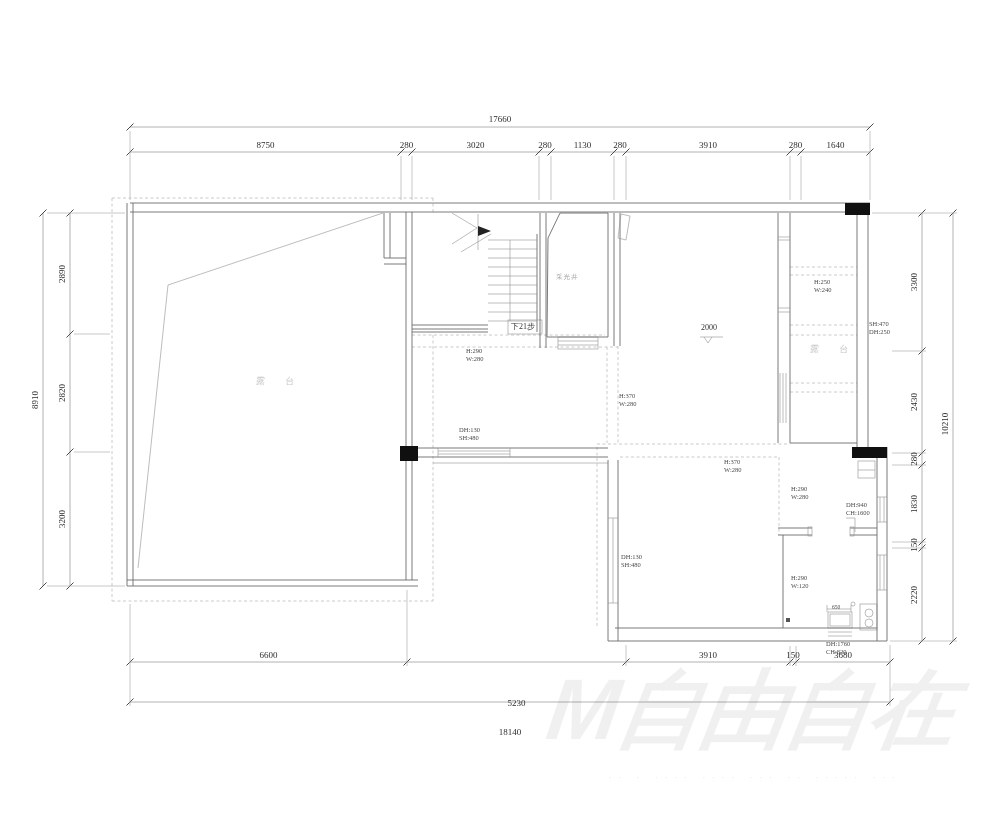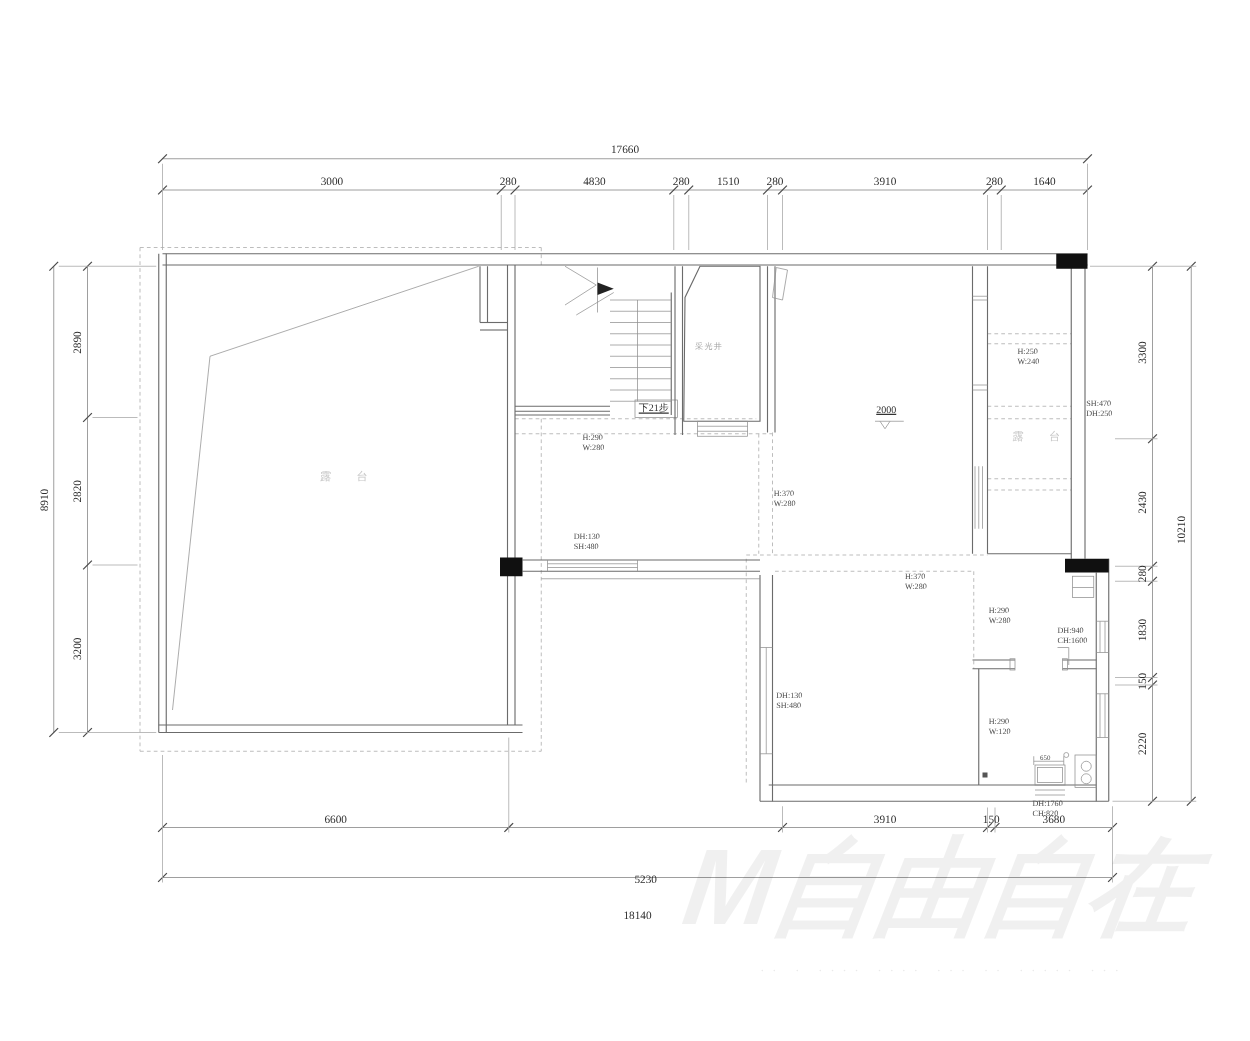--- a/index.html
+++ b/index.html
@@ -14,21 +14,21 @@
   .dl{stroke:#9e9e9e;stroke-width:.8;fill:none;}
   .tick{stroke:#4a4a4a;stroke-width:1;fill:none;}
   .col{fill:#101010;stroke:none;}
   
   #labels span{position:absolute;}
   .dim-label{font:9px "Liberation Serif",serif;color:#2e2e2e;white-space:nowrap;
              transform:translate(-50%,-50%);}
   .dim-label.rot{transform:translate(-50%,-50%) rotate(-90deg);}
   .ann{font:6.5px "Liberation Serif",serif;line-height:1.25;color:#4c4c4c;white-space:pre-line;}
   .ann-xs{font:5.5px "Liberation Serif",serif;color:#4c4c4c;white-space:nowrap;}
-  .dark{font:8px "Liberation Serif",serif;color:#333;white-space:nowrap;text-decoration:underline;}
+  .dark{font:8px "Liberation Serif",serif;color:#333;white-space:nowrap;}
   .room{font:9px "Liberation Serif",serif;color:#c6c6c6;letter-spacing:9px;white-space:nowrap;}
   .room-sm{font:6.5px "Liberation Serif",serif;color:#a5a5a5;letter-spacing:1px;white-space:nowrap;}
   
   #watermark{position:absolute;left:548px;top:652px;width:430px;height:160px;pointer-events:none;}
   #wm-main{display:block;font-family:"Liberation Sans",sans-serif;font-style:italic;font-weight:700;
            font-size:86px;color:rgba(0,0,0,0.06);transform:skewX(-8deg);letter-spacing:-2px;
            white-space:nowrap;}
   #wm-sub{display:block;margin-top:2px;margin-left:60px;font-size:11px;letter-spacing:6px;
           color:rgba(0,0,0,0.085);white-space:nowrap;}
 </style>
@@ -254,25 +254,25 @@
         <line x1="892" y1="351" x2="926" y2="351" class="ext"></line>
         <line x1="892" y1="453" x2="926" y2="453" class="ext"></line>
         <line x1="892" y1="465" x2="926" y2="465" class="ext"></line>
         <line x1="892" y1="542" x2="926" y2="542" class="ext"></line>
         <line x1="892" y1="548" x2="926" y2="548" class="ext"></line>
         <line x1="890" y1="641" x2="957" y2="641" class="ext"></line>
       </g>
   </svg>
 
   <div id="labels">
-      <span class="dim-label" style="left: 265.5px; top: 145px;">3000</span>
+      <span class="dim-label" style="left: 265.5px; top: 145px;">8750</span>
       <span class="dim-label" style="left: 406.5px; top: 145px;">280</span>
-      <span class="dim-label" style="left: 475.5px; top: 145px;">4830</span>
+      <span class="dim-label" style="left: 475.5px; top: 145px;">3020</span>
       <span class="dim-label" style="left: 545px; top: 145px;">280</span>
-      <span class="dim-label" style="left: 582.5px; top: 145px;">1510</span>
+      <span class="dim-label" style="left: 582.5px; top: 145px;">1130</span>
       <span class="dim-label" style="left: 620px; top: 145px;">280</span>
       <span class="dim-label" style="left: 708px; top: 145px;">3910</span>
       <span class="dim-label" style="left: 795.5px; top: 145px;">280</span>
       <span class="dim-label" style="left: 835.5px; top: 145px;">1640</span>
       <span class="dim-label" style="left: 500px; top: 119px;">17660</span>
       <span class="dim-label" style="left: 268.5px; top: 655px;">6600</span>
       <span class="dim-label" style="left: 516.5px; top: 655px; margin-top: 48px;">5230</span>
       <span class="dim-label" style="left: 708px; top: 655px;">3910</span>
       <span class="dim-label" style="left: 793px; top: 655px;">150</span>
       <span class="dim-label" style="left: 843px; top: 655px;">3680</span>

